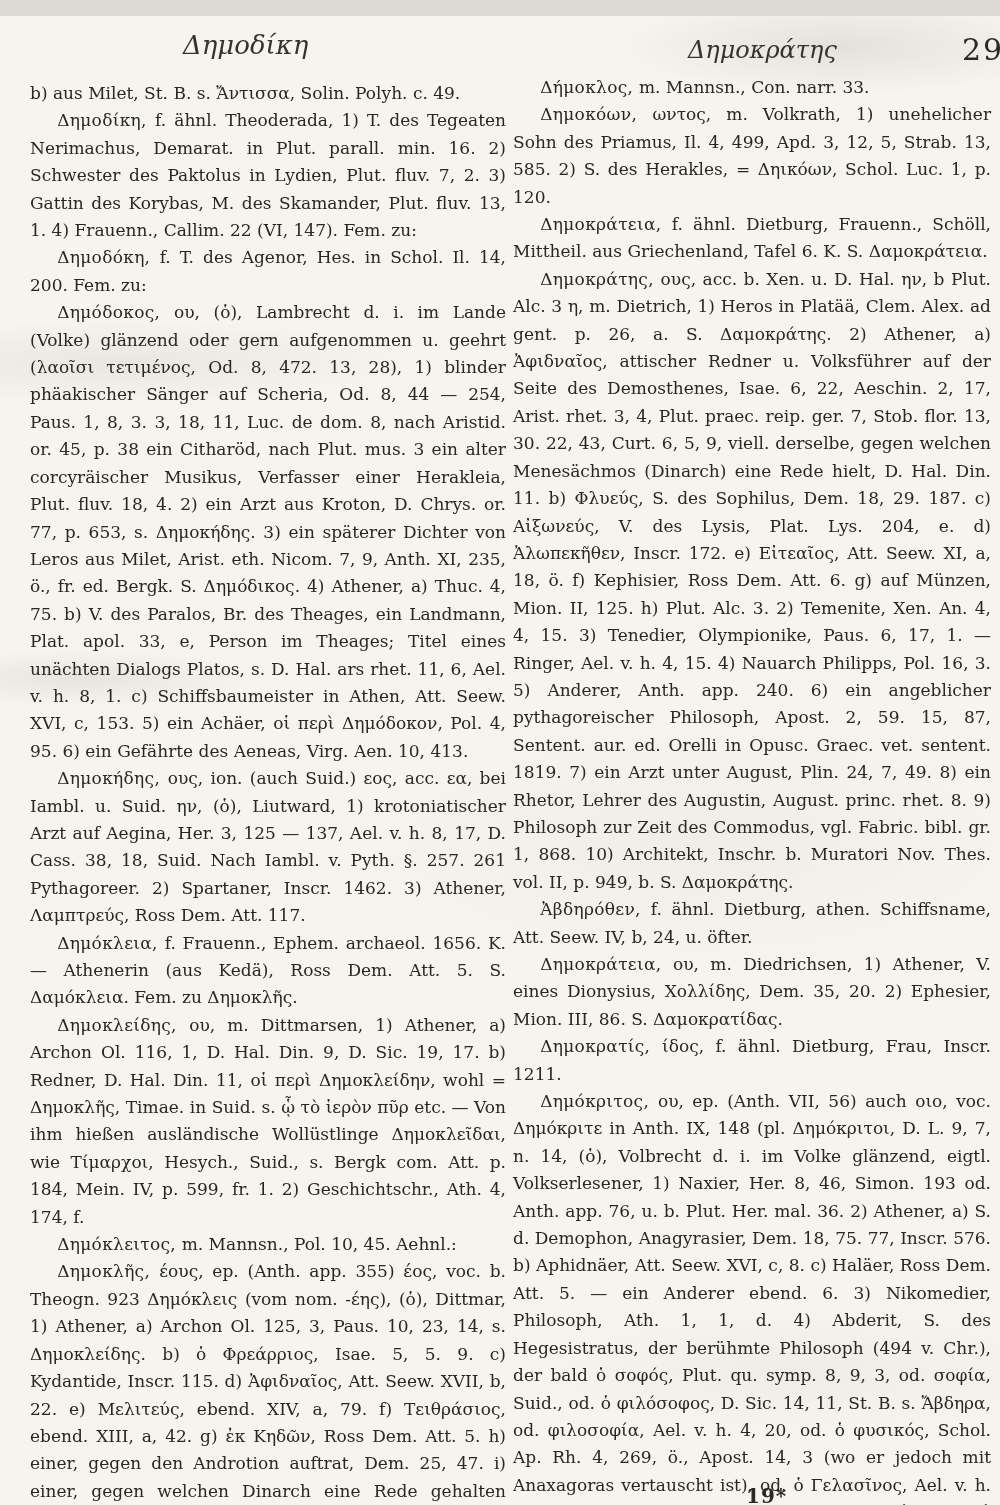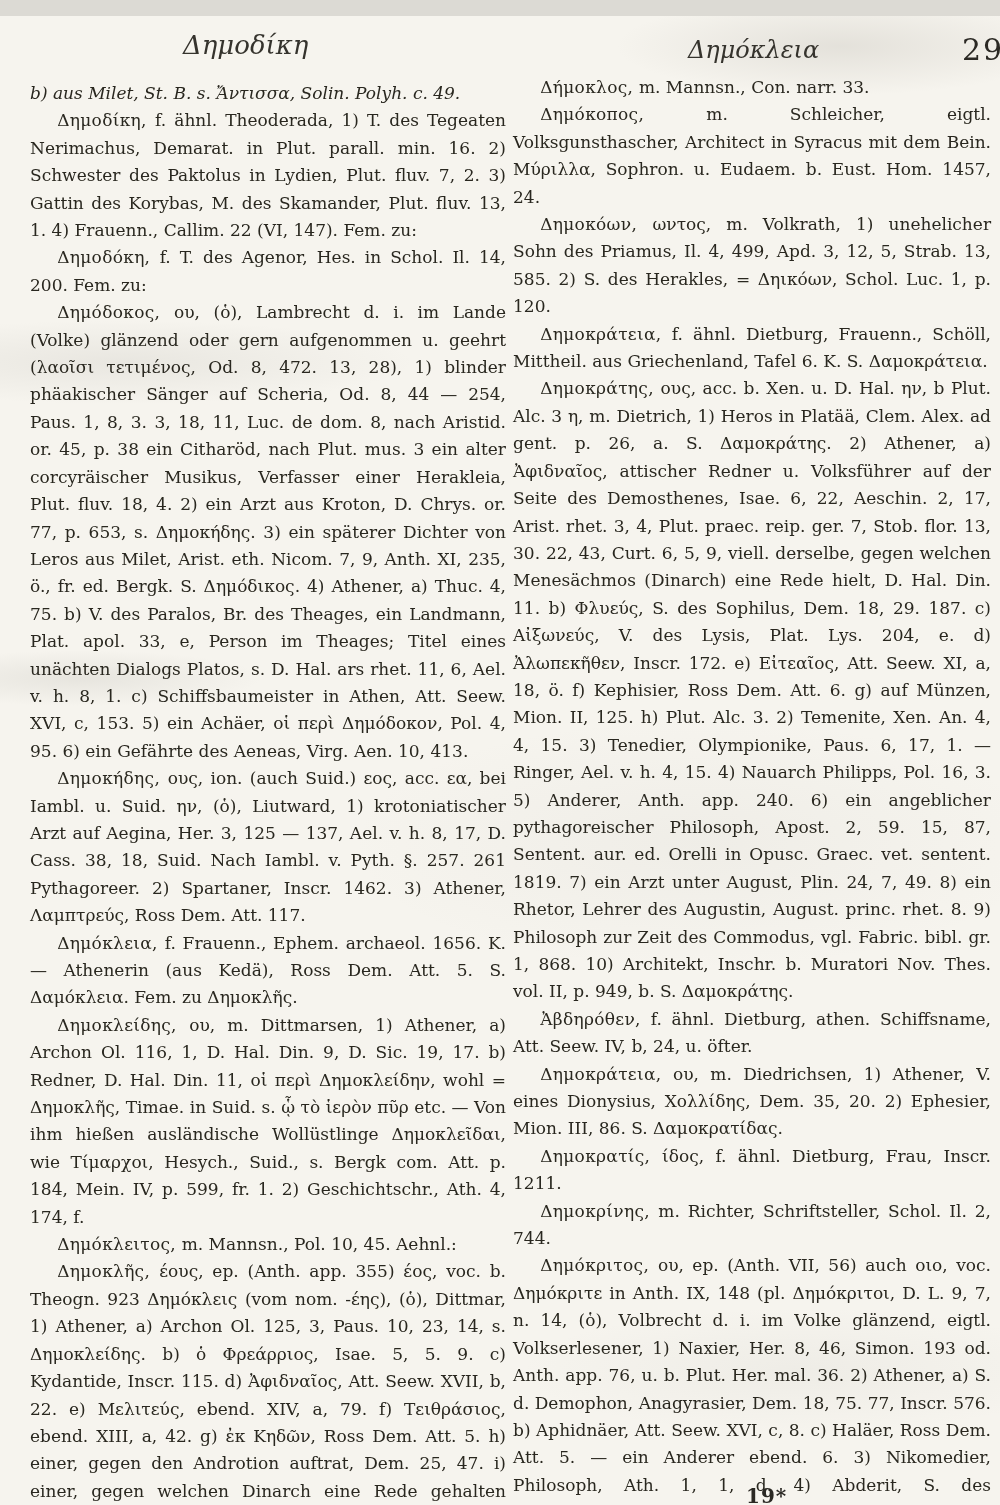--- a/index.html
+++ b/index.html
@@ -21,58 +21,56 @@
   .rh-left{left:183px;top:14px;font-size:26px;font-style:italic;color:#35332d;}
   .rh-right{left:688px;top:20px;font-size:24px;font-style:italic;color:#35332d;}
   .rh-page{left:962px;top:16px;font-size:30px;letter-spacing:2px;color:#2b2924;}
   .col{
     position:absolute;text-align:justify;
     font-size:17px;line-height:27.4px;color:#29271f;
   }
   .col-left{left:30px;top:64px;width:476px;}
   .col-right{left:513px;top:58px;width:478px;}
   p.entry{margin:0;padding:0;text-indent:1.6em;}
-  p.entry.cont{text-indent:0;font-style:italic;}
+  p.entry.cont{text-indent:0;}
   b.headword{font-weight:normal;letter-spacing:.3px;}
   .footer{
     position:absolute;left:746px;top:1468px;
     font-size:20px;font-weight:bold;letter-spacing:1px;color:#2b2924;
   }
 </style>
 </head>
 <body>
 
 <div class="page">
 
   <div class="running-header">
     <span class="rh-left">Δημοδίκη</span>
-    <span class="rh-right">Δημόκλεια</span>
+    <span class="rh-right">Δημοκράτης</span>
     <span class="rh-page">291</span>
   </div>
 
   <div class="col col-left">
       <p class="entry cont">b) aus Milet, St. B. s. Ἄντισσα, Solin. Polyh. c. 49.</p>
       <p class="entry"><b class="headword">Δημοδίκη, </b>f. ähnl. Theoderada, 1) T. des Tegeaten Nerimachus, Demarat. in Plut. parall. min. 16. 2) Schwester des Paktolus in Lydien, Plut. fluv. 7, 2. 3) Gattin des Korybas, M. des Skamander, Plut. fluv. 13, 1. 4) Frauenn., Callim. 22 (VI, 147). Fem. zu:</p>
       <p class="entry"><b class="headword">Δημοδόκη, </b>f. T. des Agenor, Hes. in Schol. Il. 14, 200. Fem. zu:</p>
       <p class="entry"><b class="headword">Δημόδοκος, </b>ου, (ὁ), Lambrecht d. i. im Lande (Volke) glänzend oder gern aufgenommen u. geehrt (λαοῖσι τετιμένος, Od. 8, 472. 13, 28), 1) blinder phäakischer Sänger auf Scheria, Od. 8, 44 — 254, Paus. 1, 8, 3. 3, 18, 11, Luc. de dom. 8, nach Aristid. or. 45, p. 38 ein Citharöd, nach Plut. mus. 3 ein alter corcyräischer Musikus, Verfasser einer Herakleia, Plut. fluv. 18, 4. 2) ein Arzt aus Kroton, D. Chrys. or. 77, p. 653, s. Δημοκήδης. 3) ein späterer Dichter von Leros aus Milet, Arist. eth. Nicom. 7, 9, Anth. XI, 235, ö., fr. ed. Bergk. S. Δημόδικος. 4) Athener, a) Thuc. 4, 75. b) V. des Paralos, Br. des Theages, ein Landmann, Plat. apol. 33, e, Person im Theages; Titel eines unächten Dialogs Platos, s. D. Hal. ars rhet. 11, 6, Ael. v. h. 8, 1. c) Schiffsbaumeister in Athen, Att. Seew. XVI, c, 153. 5) ein Achäer, οἱ περὶ Δημόδοκον, Pol. 4, 95. 6) ein Gefährte des Aeneas, Virg. Aen. 10, 413.</p>
       <p class="entry"><b class="headword">Δημοκήδης, </b>ους, ion. (auch Suid.) εος, acc. εα, bei Iambl. u. Suid. ην, (ὁ), Liutward, 1) krotoniatischer Arzt auf Aegina, Her. 3, 125 — 137, Ael. v. h. 8, 17, D. Cass. 38, 18, Suid. Nach Iambl. v. Pyth. §. 257. 261 Pythagoreer. 2) Spartaner, Inscr. 1462. 3) Athener, Λαμπτρεύς, Ross Dem. Att. 117.</p>
       <p class="entry"><b class="headword">Δημόκλεια, </b>f. Frauenn., Ephem. archaeol. 1656. K. — Athenerin (aus Kedä), Ross Dem. Att. 5. S. Δαμόκλεια. Fem. zu Δημοκλῆς.</p>
       <p class="entry"><b class="headword">Δημοκλείδης, </b>ου, m. Dittmarsen, 1) Athener, a) Archon Ol. 116, 1, D. Hal. Din. 9, D. Sic. 19, 17. b) Redner, D. Hal. Din. 11, οἱ περὶ Δημοκλείδην, wohl = Δημοκλῆς, Timae. in Suid. s. ᾧ τὸ ἱερὸν πῦρ etc. — Von ihm hießen ausländische Wollüstlinge Δημοκλεῖδαι, wie Τίμαρχοι, Hesych., Suid., s. Bergk com. Att. p. 184, Mein. IV, p. 599, fr. 1. 2) Geschichtschr., Ath. 4, 174, f.</p>
       <p class="entry"><b class="headword">Δημόκλειτος, </b>m. Mannsn., Pol. 10, 45. Aehnl.:</p>
       <p class="entry"><b class="headword">Δημοκλῆς, </b>έους, ep. (Anth. app. 355) έος, voc. b. Theogn. 923 Δημόκλεις (vom nom. -έης), (ὁ), Dittmar, 1) Athener, a) Archon Ol. 125, 3, Paus. 10, 23, 14, s. Δημοκλείδης. b) ὁ Φρεάρριος, Isae. 5, 5. 9. c) Kydantide, Inscr. 115. d) Ἀφιδναῖος, Att. Seew. XVII, b, 22. e) Μελιτεύς, ebend. XIV, a, 79. f) Τειθράσιος, ebend. XIII, a, 42. g) ἐκ Κηδῶν, Ross Dem. Att. 5. h) einer, gegen den Androtion auftrat, Dem. 25, 47. i) einer, gegen welchen Dinarch eine Rede gehalten haben soll, Antiattic. in B. A. 113, 7. k) ein schöner Knabe in Athen, Plut. Demetr. 24. l) ein Anderer, Inscr. 830. 2) ὁ Φυγελεύς (Φιγαλεύς), Geschichtschr., D. Hal. de Thuc. 5, Strab. 1, 58. 3) Syracusaner, Gesandter u. Schmeichler des Dionysios, Timae. in Ath. 6, 250, a, Polyaen. 5, 46. (In Cic. Tusc. 5, 21 heißt er Damocles). 4) zwei Thebaner, Inscr. 1584. 5) Ephesier, Mion. III, 86. 6) Andere in Anth. u. Theogn., s. oben. Vgl. Δαμοκλῆς. Aehnl.:</p>
     </div>
 
   <div class="col col-right">
       <p class="entry"><b class="headword">Δήμοκλος, </b>m. Mannsn., Con. narr. 33.</p>
-      <p class="entry"><b class="headword">Δημόκοπος, </b>m. Schleicher, eigtl. Volksgunsthascher, Architect in Syracus mit dem Bein. Μύριλλα, Sophron. u. Eudaem. b. Eust. Hom. 1457, 24.</p>
       <p class="entry"><b class="headword">Δημοκόων, </b>ωντος, m. Volkrath, 1) unehelicher Sohn des Priamus, Il. 4, 499, Apd. 3, 12, 5, Strab. 13, 585. 2) S. des Herakles, = Δηικόων, Schol. Luc. 1, p. 120.</p>
       <p class="entry"><b class="headword">Δημοκράτεια, </b>f. ähnl. Dietburg, Frauenn., Schöll, Mittheil. aus Griechenland, Tafel 6. K. S. Δαμοκράτεια.</p>
       <p class="entry"><b class="headword">Δημοκράτης, </b>ους, acc. b. Xen. u. D. Hal. ην, b Plut. Alc. 3 η, m. Dietrich, 1) Heros in Platää, Clem. Alex. ad gent. p. 26, a. S. Δαμοκράτης. 2) Athener, a) Ἀφιδναῖος, attischer Redner u. Volksführer auf der Seite des Demosthenes, Isae. 6, 22, Aeschin. 2, 17, Arist. rhet. 3, 4, Plut. praec. reip. ger. 7, Stob. flor. 13, 30. 22, 43, Curt. 6, 5, 9, viell. derselbe, gegen welchen Menesächmos (Dinarch) eine Rede hielt, D. Hal. Din. 11. b) Φλυεύς, S. des Sophilus, Dem. 18, 29. 187. c) Αἰξωνεύς, V. des Lysis, Plat. Lys. 204, e. d) Ἀλωπεκῆθεν, Inscr. 172. e) Εἰτεαῖος, Att. Seew. XI, a, 18, ö. f) Kephisier, Ross Dem. Att. 6. g) auf Münzen, Mion. II, 125. h) Plut. Alc. 3. 2) Temenite, Xen. An. 4, 4, 15. 3) Tenedier, Olympionike, Paus. 6, 17, 1. — Ringer, Ael. v. h. 4, 15. 4) Nauarch Philipps, Pol. 16, 3. 5) Anderer, Anth. app. 240. 6) ein angeblicher pythagoreischer Philosoph, Apost. 2, 59. 15, 87, Sentent. aur. ed. Orelli in Opusc. Graec. vet. sentent. 1819. 7) ein Arzt unter August, Plin. 24, 7, 49. 8) ein Rhetor, Lehrer des Augustin, August. princ. rhet. 8. 9) Philosoph zur Zeit des Commodus, vgl. Fabric. bibl. gr. 1, 868. 10) Architekt, Inschr. b. Muratori Nov. Thes. vol. II, p. 949, b. S. Δαμοκράτης.</p>
       <p class="entry"><b class="headword">Ἀβδηρόθεν, </b>f. ähnl. Dietburg, athen. Schiffsname, Att. Seew. IV, b, 24, u. öfter.</p>
       <p class="entry"><b class="headword">Δημοκράτεια, </b>ου, m. Diedrichsen, 1) Athener, V. eines Dionysius, Χολλίδης, Dem. 35, 20. 2) Ephesier, Mion. III, 86. S. Δαμοκρατίδας.</p>
       <p class="entry"><b class="headword">Δημοκρατίς, </b>ίδος, f. ähnl. Dietburg, Frau, Inscr. 1211.</p>
-      <p class="entry"><b class="headword">Δημοκρίνης, </b>m. Richter, Schriftsteller, Schol. Il. 2, 744.</p>
       <p class="entry"><b class="headword">Δημόκριτος, </b>ου, ep. (Anth. VII, 56) auch οιο, voc. Δημόκριτε in Anth. IX, 148 (pl. Δημόκριτοι, D. L. 9, 7, n. 14, (ὁ), Volbrecht d. i. im Volke glänzend, eigtl. Volkserlesener, 1) Naxier, Her. 8, 46, Simon. 193 od. Anth. app. 76, u. b. Plut. Her. mal. 36. 2) Athener, a) S. d. Demophon, Anagyrasier, Dem. 18, 75. 77, Inscr. 576. b) Aphidnäer, Att. Seew. XVI, c, 8. c) Haläer, Ross Dem. Att. 5. — ein Anderer ebend. 6. 3) Nikomedier, Philosoph, Ath. 1, 1, d. 4) Abderit, S. des Hegesistratus, der berühmte Philosoph (494 v. Chr.), der bald ὁ σοφός, Plut. qu. symp. 8, 9, 3, od. σοφία, Suid., od. ὁ φιλόσοφος, D. Sic. 14, 11, St. B. s. Ἄβδηρα, od. φιλοσοφία, Ael. v. h. 4, 20, od. ὁ φυσικός, Schol. Ap. Rh. 4, 269, ö., Apost. 14, 3 (wo er jedoch mit Anaxagoras vertauscht ist), od. ὁ Γελασῖνος, Ael. v. h. 4, 20, Suid., u. ähnl. b. Luc. vit. auct. 13 ὁ γελῶν ὁ Ἀβδηρόθεν heißt, bisw. auch bloß ὁ Ἀβδηρίτης, Ael. n. an. 12, 17, vgl. mit D. Chrys. or. 54, p. 556, od. scherzhaft Ληρόκριτος, d. i. Narrbrecht für Volbrecht, D. L. 10, n. 4. — S. Arist. de coel. 1, 7, ö., Theophr. c. pl. 1, 8, 2, ö., S. Emp. ὑποτ. 1, 213, D. L. 9, 7, ö., Strab. 1, 61, ö., D. Hal. comp. verb. 24, D. Sic. 1, 39 — 98, ö., Plut. Tim. 1, ö., Luc.</p>
     </div>
 
   <div class="footer">19*</div>
 
 </div>
 
 </body></html>

